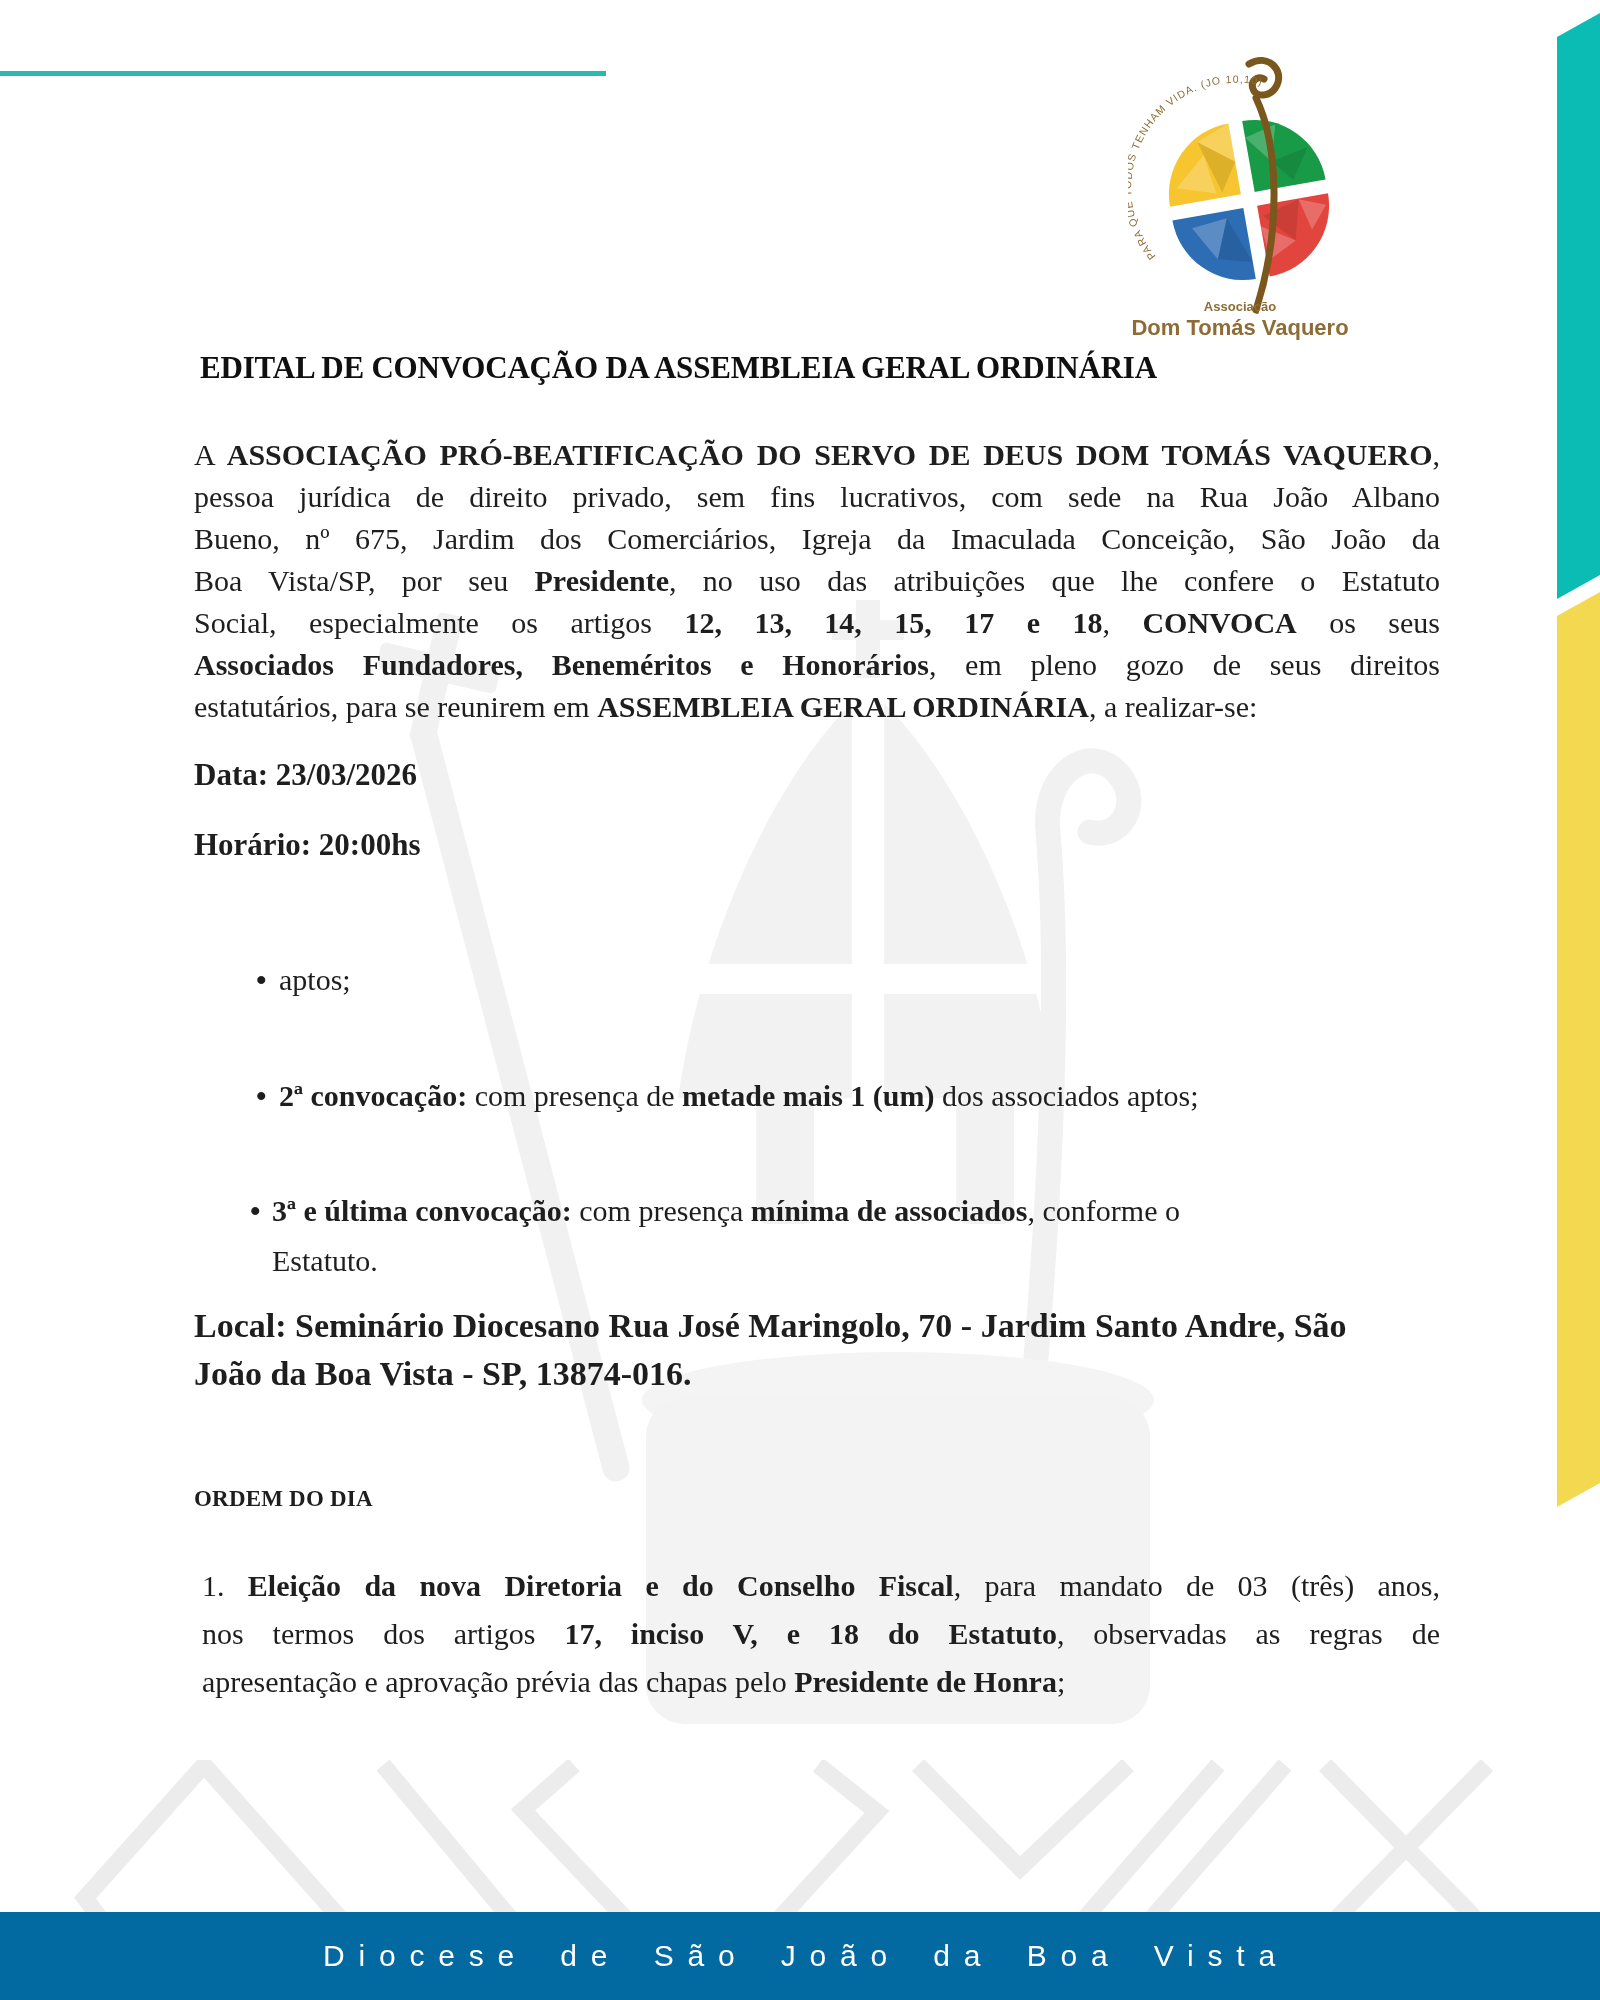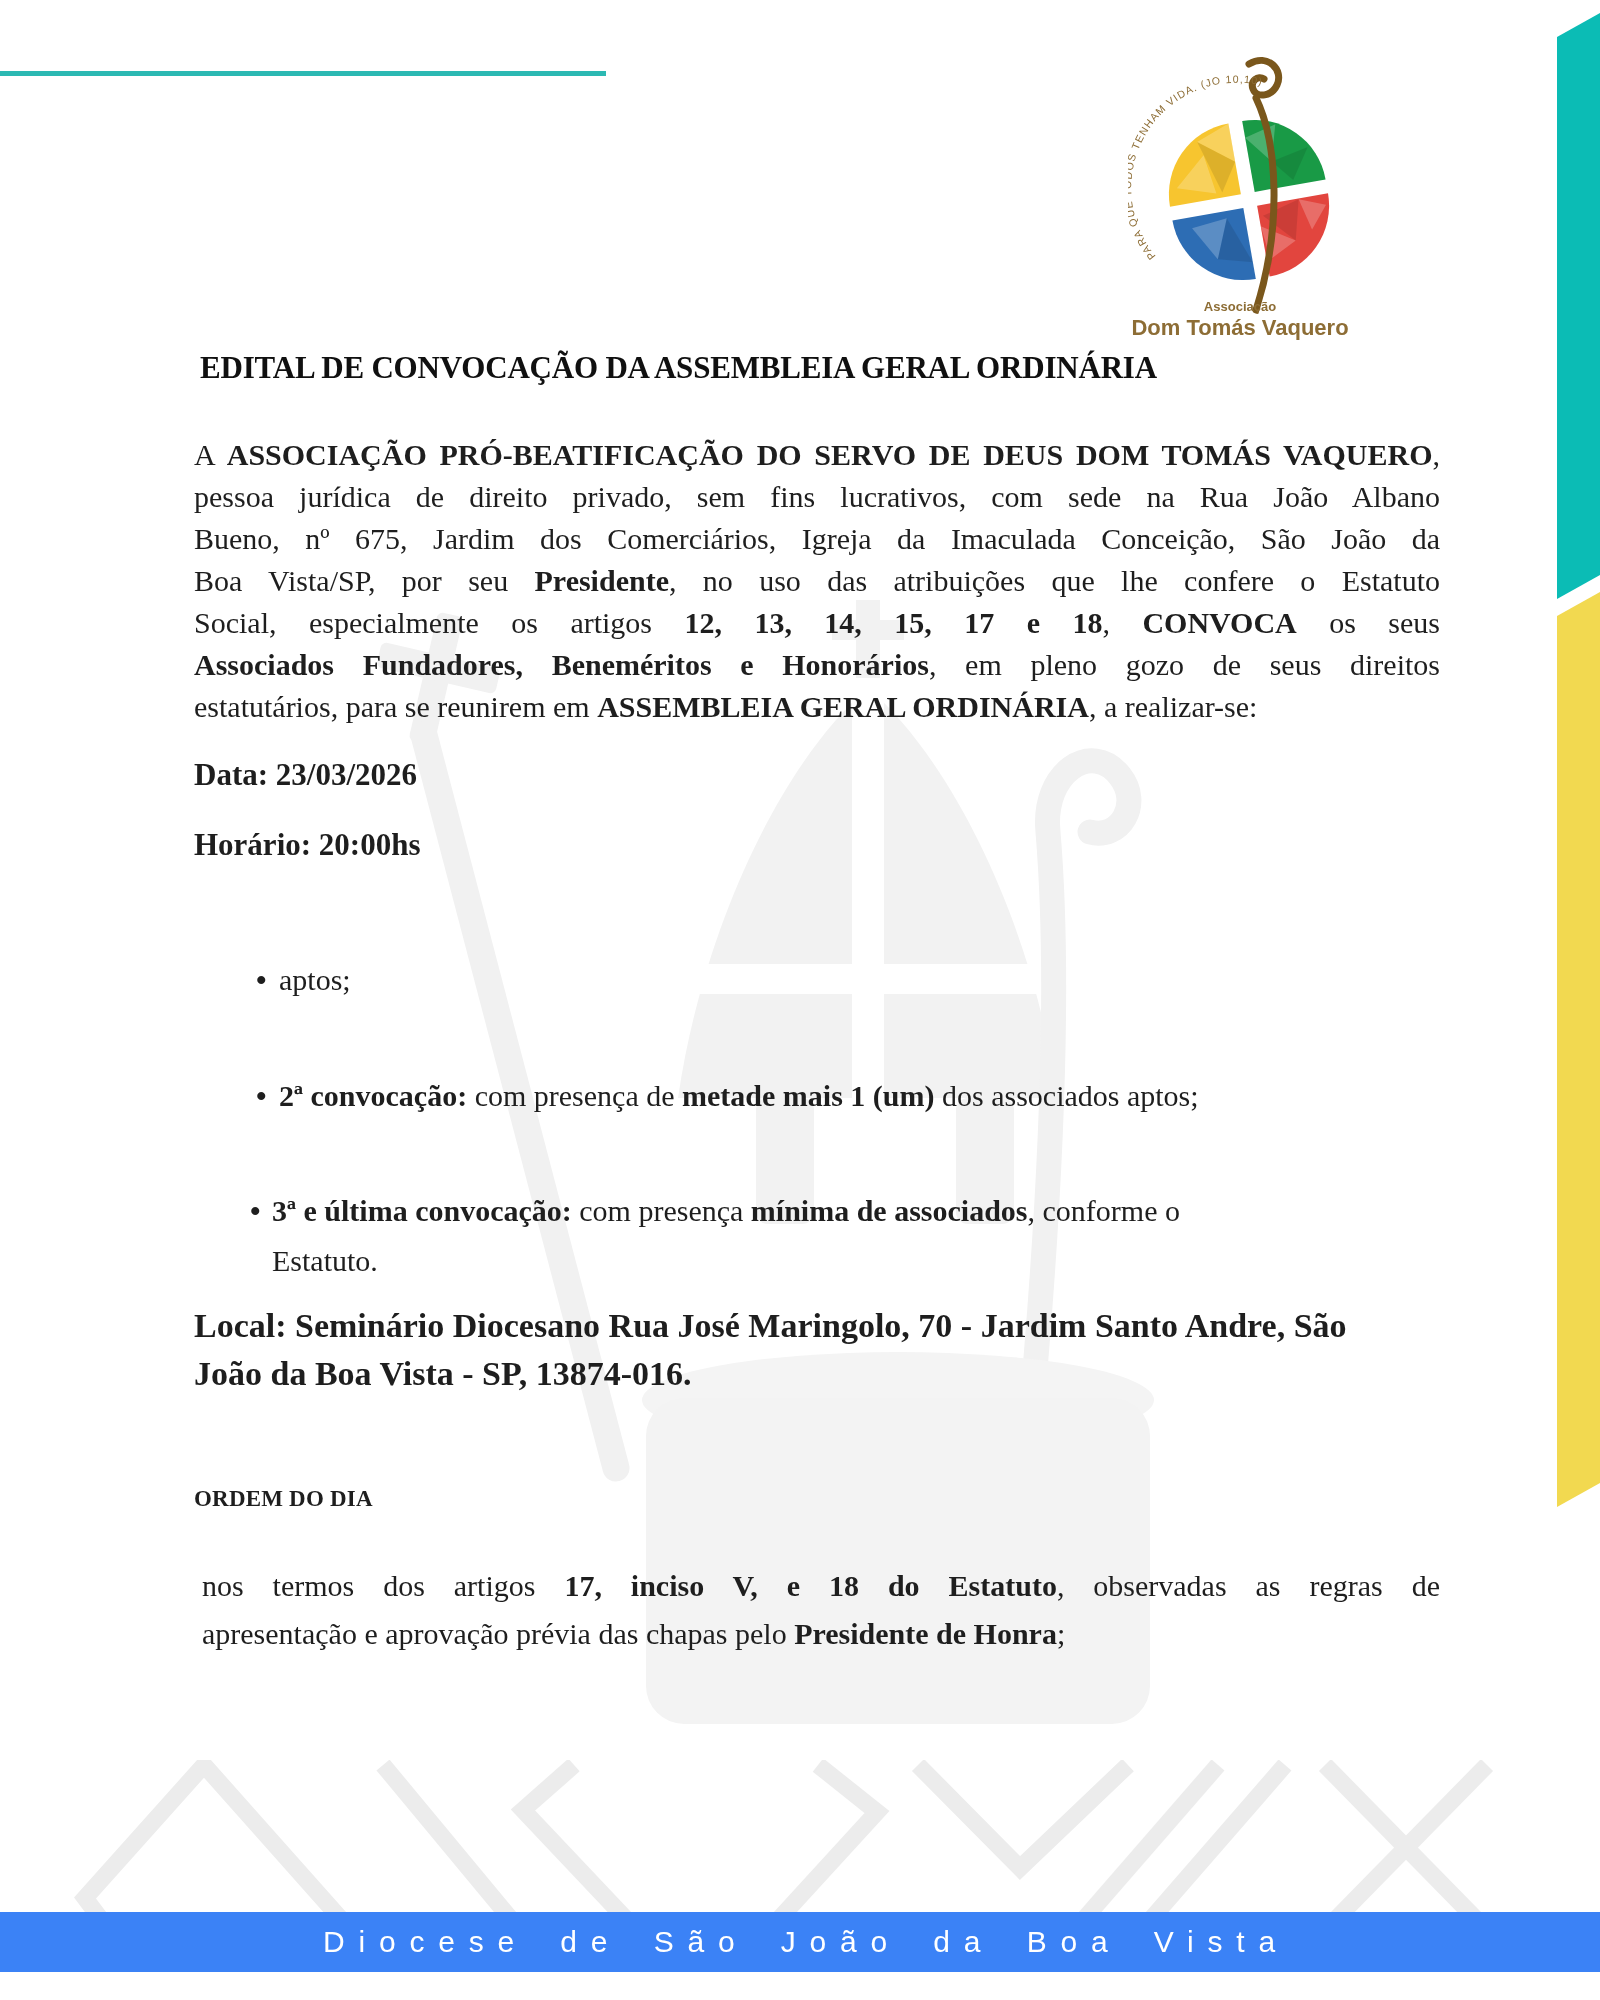--- a/index.html
+++ b/index.html
@@ -33,21 +33,21 @@
   #bullet-1{top:955px;}
   #bullet-2{top:1071px;}
   #bullet-3{top:1186px;}
   #bullet-3 .dot{left:50px;}
   #bullet-3 .wrap{padding-left:72px;}
   #local{top:1302px;font-size:34px;line-height:48px;font-weight:bold;}
   #order-heading{top:1486px;font-size:23px;font-weight:bold;letter-spacing:0.2px;}
   #item-1{top:1562px;font-size:30px;line-height:48px;padding-left:8px;width:1238px;}
   
   #footer-bar{
-    left:0;top:1912px;width:1600px;height:60px;background:#3b82f6;
+    left:0;top:1912px;width:1600px;height:88px;background:#0369a1;
     display:flex;align-items:center;justify-content:center;
   }
   #footer-text{
     font-family:"Liberation Sans","DejaVu Sans",sans-serif;
     color:#ffffff;font-size:30px;letter-spacing:0.46em;word-spacing:0.34em;
     transform:translateX(0.2em);
   }
   
   #logo{left:1128px;top:48px;width:224px;height:292px;}
   svg{display:block;}
@@ -199,19 +199,20 @@
 </div>
 
 <div class="abs col" id="local">
     <div class="line"><b>Local: Seminário Diocesano Rua José Maringolo, 70 - Jardim Santo Andre, São</b></div>
     <div class="line last"><b>João da Boa Vista - SP, 13874-016.</b></div>
   </div>
 
 <div class="abs col" id="order-heading">ORDEM DO DIA</div>
 
 <div class="abs col justify" id="item-1">
+    <div class="line"><span>1. </span><b>Eleição da nova Diretoria e do Conselho Fiscal</b><span>, para mandato de 03 (três)  anos,</span></div>
     <div class="line"><span>nos termos dos artigos </span><b>17, inciso V, e 18 do Estatuto</b><span>, observadas as  regras de</span></div>
     <div class="line last"><span>apresentação e aprovação prévia das chapas pelo </span><b>Presidente de  Honra</b><span>;</span></div>
   </div>
 
 <div class="abs" id="footer-bar">
   <span id="footer-text">Diocese de São João da Boa Vista</span>
 </div>
 
 </body></html>

